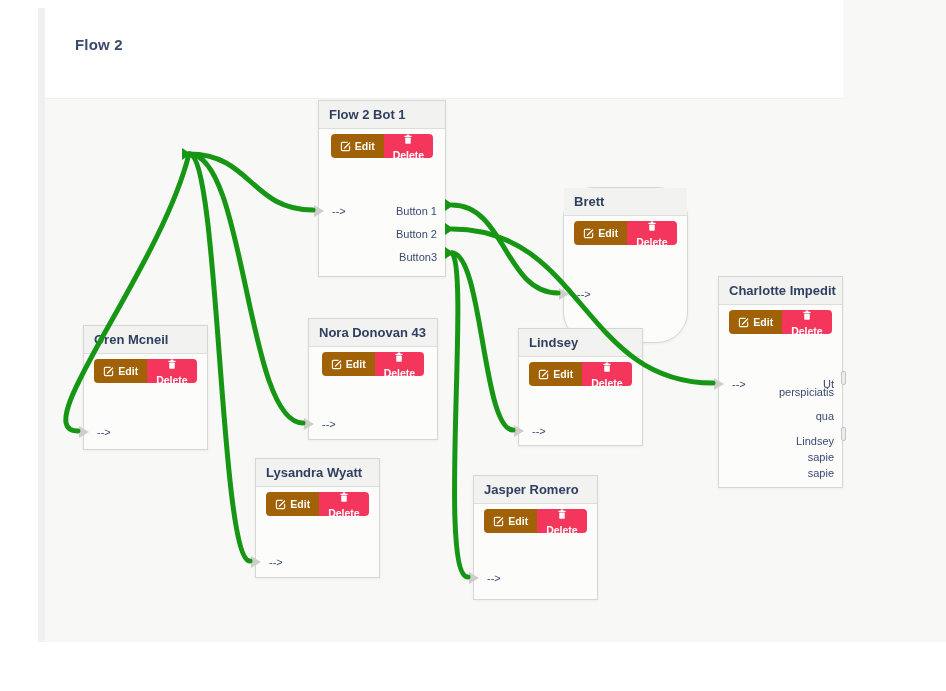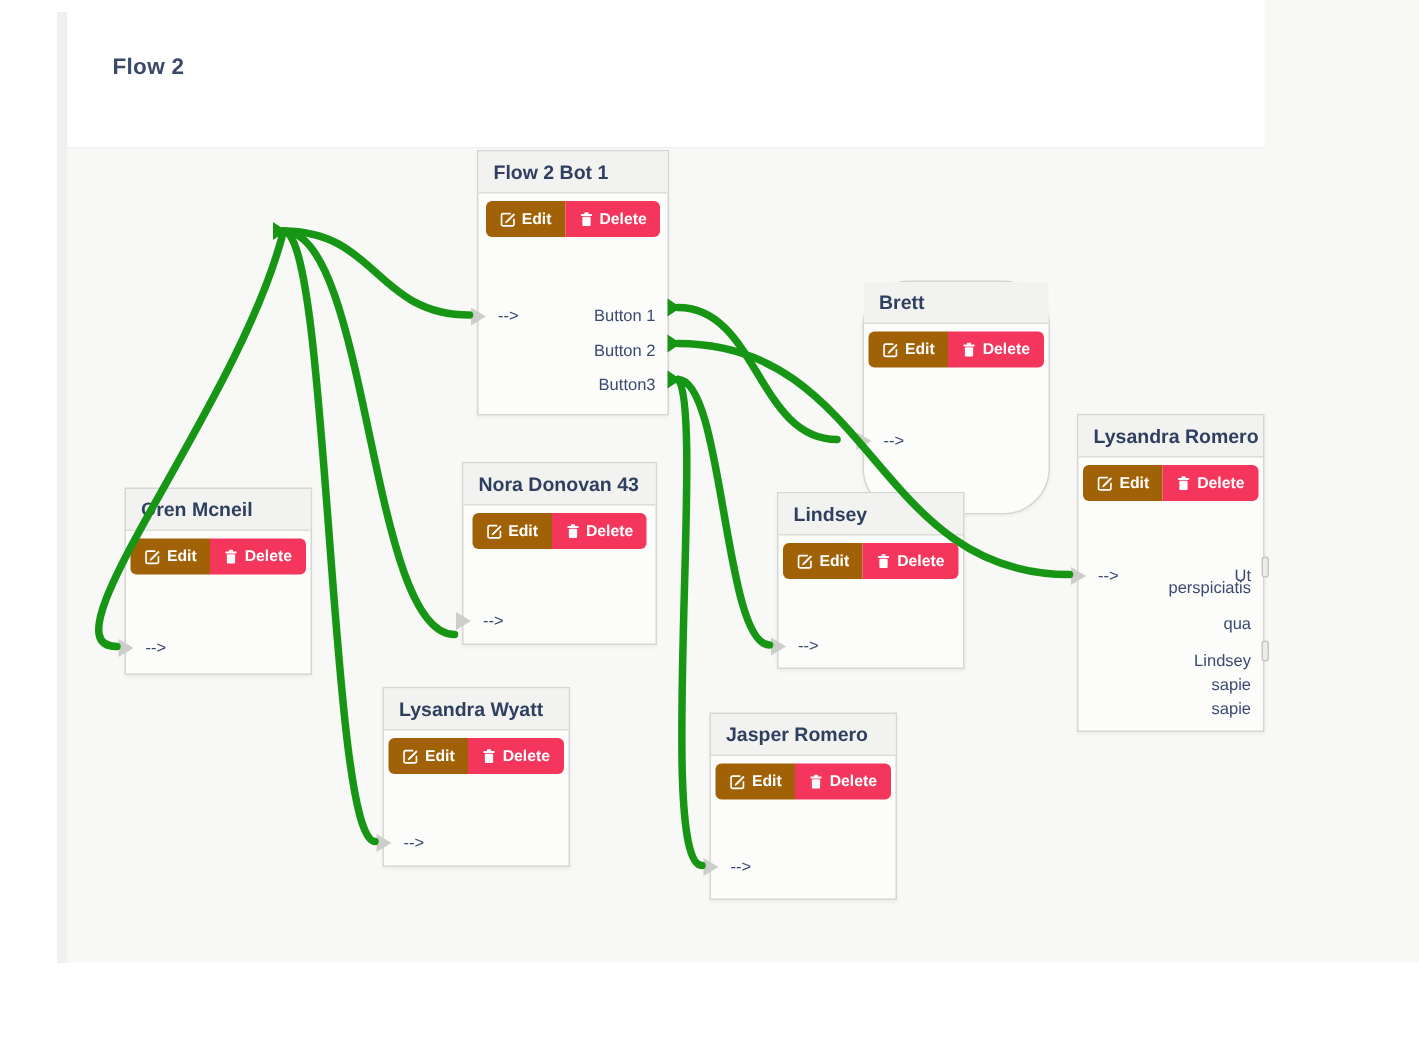--- a/index.html
+++ b/index.html
@@ -41,21 +41,21 @@
   .btn-row{
     position:absolute;left:0;top:33px;right:0;height:24px;
     display:flex;justify-content:center;align-items:center;
   }
   .btn{
     height:24px;border:none;display:inline-flex;align-items:center;
     padding:0 9px;font-family:"Liberation Sans",sans-serif;
     font-size:10.5px;font-weight:700;color:#ffffff;cursor:pointer;gap:4px;
   }
   .btn-edit{background:#a16207;border-radius:4px 0 0 4px;}
-  .btn-delete{background:#f5365c;border-radius:0 4px 4px 0;}
+  .btn-delete{background:#f5365c;border-radius:0 4px 4px 0;flex-direction:column;}
   .btn .ic{display:inline-flex;align-items:center;}
   .row-label{
     position:absolute;height:16px;line-height:16px;font-size:11px;color:#394970;
     white-space:nowrap;
   }
   .in-label{left:13px;}
   .out-label{right:8px;text-align:right;}
   .port-in{
     position:absolute;left:-5px;width:0;height:0;
     border-top:6px solid transparent;border-bottom:6px solid transparent;
@@ -97,21 +97,21 @@
           </span>
           <span>Delete</span>
         </button>
       </div>
       <div class="port-in" style="top: 104px;"></div>
       <div class="row-label in-label" style="top: 102px;">--&gt;</div>
       <div class="row-label out-label" style="top: 102px;">Button 1</div>
       <div class="row-label out-label" style="top: 125px;">Button 2</div>
       <div class="row-label out-label" style="top: 148px;">Button3</div>
     </div>
-    <div class="node" style="left: 575px; top: 187px; width: 125px; height: 156px; border-radius: 31px;">
+    <div class="node" style="left: 563px; top: 187px; width: 125px; height: 156px; border-radius: 31px;">
       <div class="node-header">Brett</div>
       <div class="btn-row">
         <button class="btn btn-edit">
           <span class="ic">
             <svg width="11" height="11" viewBox="0 0 16 16" fill="none">
               <path d="M11 2H3.5A1.5 1.5 0 0 0 2 3.5v9A1.5 1.5 0 0 0 3.5 14h9a1.5 1.5 0 0 0 1.5-1.5V7" stroke="#fff" stroke-width="1.6"></path>
               <path d="M6.5 9.5 13.8 2.2l.9.9L7.5 10.4l-1.6.6.6-1.5z" fill="#fff" stroke="#fff" stroke-width="0.8"></path>
             </svg>
           </span>
           <span>Edit</span>
@@ -124,21 +124,21 @@
               <rect x="5" y="0.8" width="4" height="2" rx="0.8" fill="#fff"></rect>
             </svg>
           </span>
           <span>Delete</span>
         </button>
       </div>
       <div class="port-in" style="top: 100px;"></div>
       <div class="row-label in-label" style="top: 98px;">--&gt;</div>
     </div>
     <div class="node" style="left: 718px; top: 276px; width: 125px; height: 212px;">
-      <div class="node-header">Lysandra Romero</div>
+      <div class="node-header">Charlotte Impedit</div>
       <div class="btn-row">
         <button class="btn btn-edit">
           <span class="ic">
             <svg width="11" height="11" viewBox="0 0 16 16" fill="none">
               <path d="M11 2H3.5A1.5 1.5 0 0 0 2 3.5v9A1.5 1.5 0 0 0 3.5 14h9a1.5 1.5 0 0 0 1.5-1.5V7" stroke="#fff" stroke-width="1.6"></path>
               <path d="M6.5 9.5 13.8 2.2l.9.9L7.5 10.4l-1.6.6.6-1.5z" fill="#fff" stroke="#fff" stroke-width="0.8"></path>
             </svg>
           </span>
           <span>Edit</span>
         </button>
@@ -183,21 +183,21 @@
               <rect x="1.5" y="2.5" width="11" height="1.8" rx="0.9" fill="#fff"></rect>
               <rect x="5" y="0.8" width="4" height="2" rx="0.8" fill="#fff"></rect>
             </svg>
           </span>
           <span>Delete</span>
         </button>
       </div>
       <div class="port-in" style="top: 100px;"></div>
       <div class="row-label in-label" style="top: 98px;">--&gt;</div>
     </div>
-    <div class="node" style="left: 308px; top: 308px; width: 130px; height: 122px;">
+    <div class="node" style="left: 308px; top: 318px; width: 130px; height: 122px;">
       <div class="node-header">Nora Donovan 43</div>
       <div class="btn-row">
         <button class="btn btn-edit">
           <span class="ic">
             <svg width="11" height="11" viewBox="0 0 16 16" fill="none">
               <path d="M11 2H3.5A1.5 1.5 0 0 0 2 3.5v9A1.5 1.5 0 0 0 3.5 14h9a1.5 1.5 0 0 0 1.5-1.5V7" stroke="#fff" stroke-width="1.6"></path>
               <path d="M6.5 9.5 13.8 2.2l.9.9L7.5 10.4l-1.6.6.6-1.5z" fill="#fff" stroke="#fff" stroke-width="0.8"></path>
             </svg>
           </span>
           <span>Edit</span>

